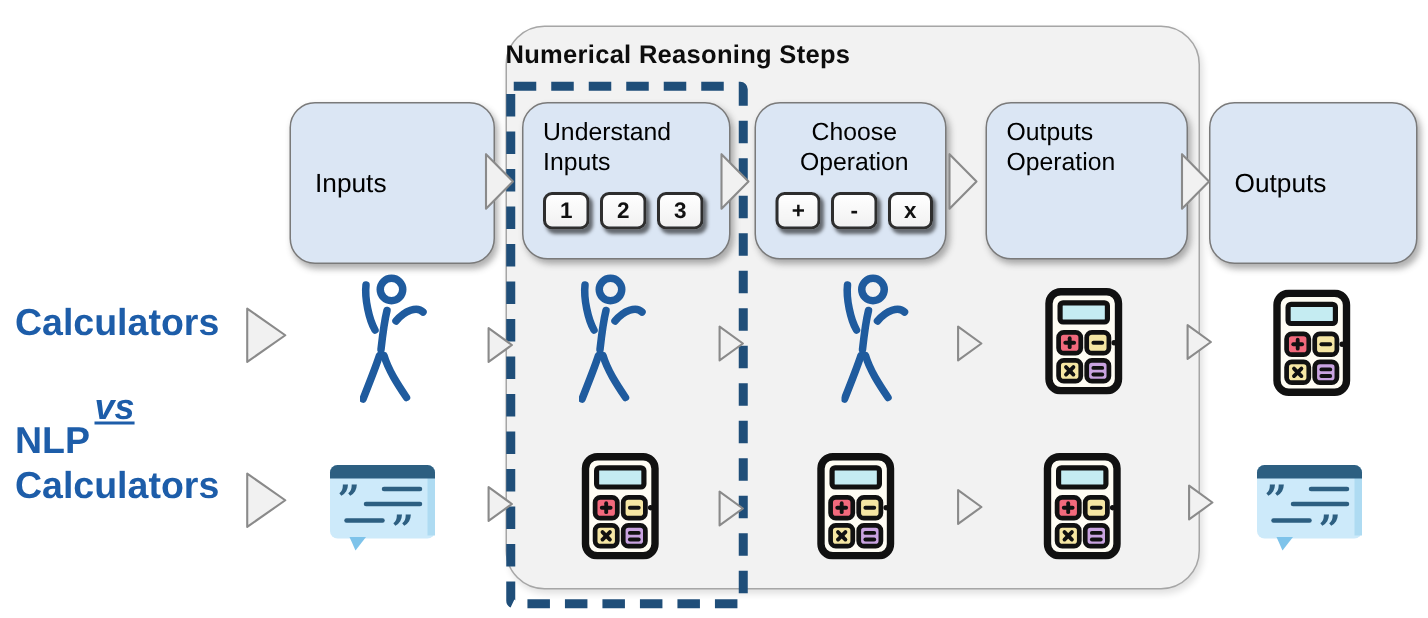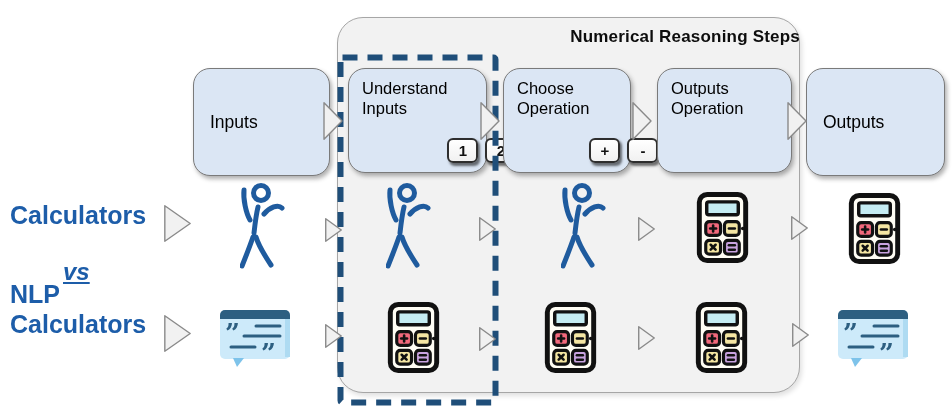--- a/index.html
+++ b/index.html
@@ -8,34 +8,34 @@
     font-family:"Liberation Sans","DejaVu Sans",sans-serif;
   }
   .container-box{
     position:absolute;left:337px;top:17px;width:461px;height:374px;
     background:var(--container_fill,#f2f2f2);
     border:1.5px solid var(--container_border,#a6a6a6);
     border-radius:26px;
     box-shadow:2px 3px 5px rgba(0,0,0,0.12);
   }
   .title{
-    position:absolute;left:337px;top:27px;width:463px;text-align:right;
+    position:absolute;left:337px;top:27px;width:463px;text-align:left;
     font-size:17px;font-weight:bold;color:#0d0d0d;letter-spacing:.2px;
   }
   .dashed-rect{position:absolute;left:337px;top:54px;width:162px;height:352px;overflow:visible;}
   .stage{
     position:absolute;top:68px;box-sizing:border-box;
     background:var(--stage_fill,#dbe6f4);
     border:1px solid var(--stage_border,#7a7a7a);
     border-radius:17px;
     box-shadow:2px 3px 4px rgba(80,80,80,0.45);
     color:#000;
   }
   .stage.io{height:108px;display:flex;align-items:center;padding-left:16px;font-size:17.5px;}
-  .stage.proc{height:105px;padding:10px 8px 9px 13px;display:flex;flex-direction:row;}
+  .stage.proc{height:105px;padding:10px 8px 19px 13px;display:flex;flex-direction:column;}
   .proc-label{font-size:16.5px;line-height:1.2;}
   .keys{display:flex;gap:7px;margin-top:auto;align-items:flex-end;}
   .key{
     display:flex;align-items:center;justify-content:center;
     width:31px;height:25px;box-sizing:border-box;
     background:linear-gradient(#ffffff,#f1f1f1);
     border:2px solid #2e2e2e;border-radius:6px;
     box-shadow:2px 2.5px 2.5px rgba(0,0,0,0.55);
     font-weight:bold;font-size:15px;color:#111;
   }
@@ -73,21 +73,21 @@
       <span>Understand</span><br>
       <span>Inputs</span>
     </div>
     <div class="keys">
       <span class="key">1</span>
       <span class="key">2</span>
       <span class="key">3</span>
     </div>
   </div>
 
-  <div class="stage proc" style="left:503px;width:128px;">
+  <div class="stage proc" style="left:503px;width:128px;text-align:center;">
     <div class="proc-label">
       <span>Choose</span><br>
       <span>Operation</span>
     </div>
     <div class="keys">
       <span class="key">+</span>
       <span class="key">-</span>
       <span class="key">x</span>
     </div>
   </div>

